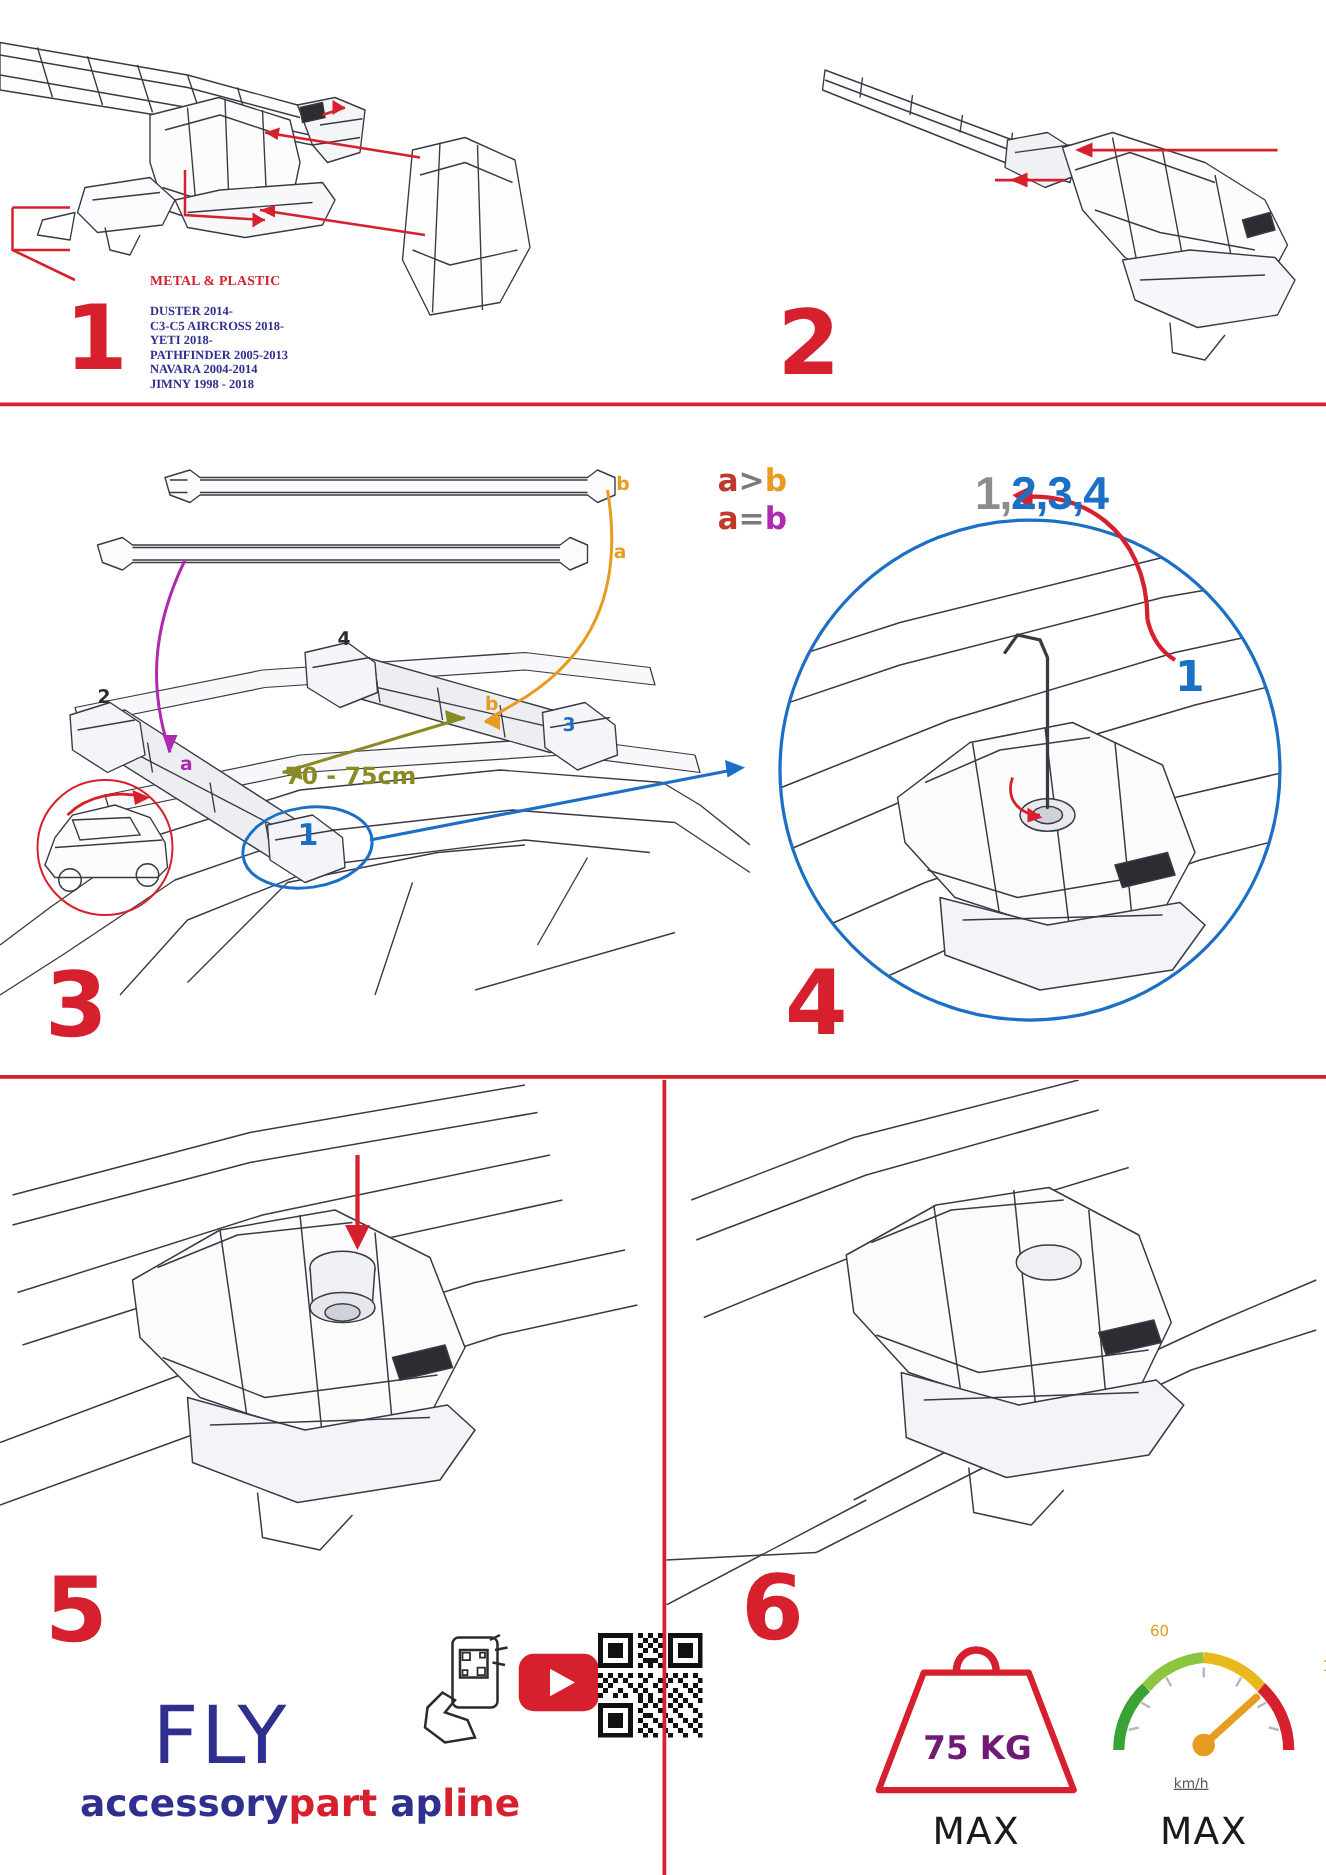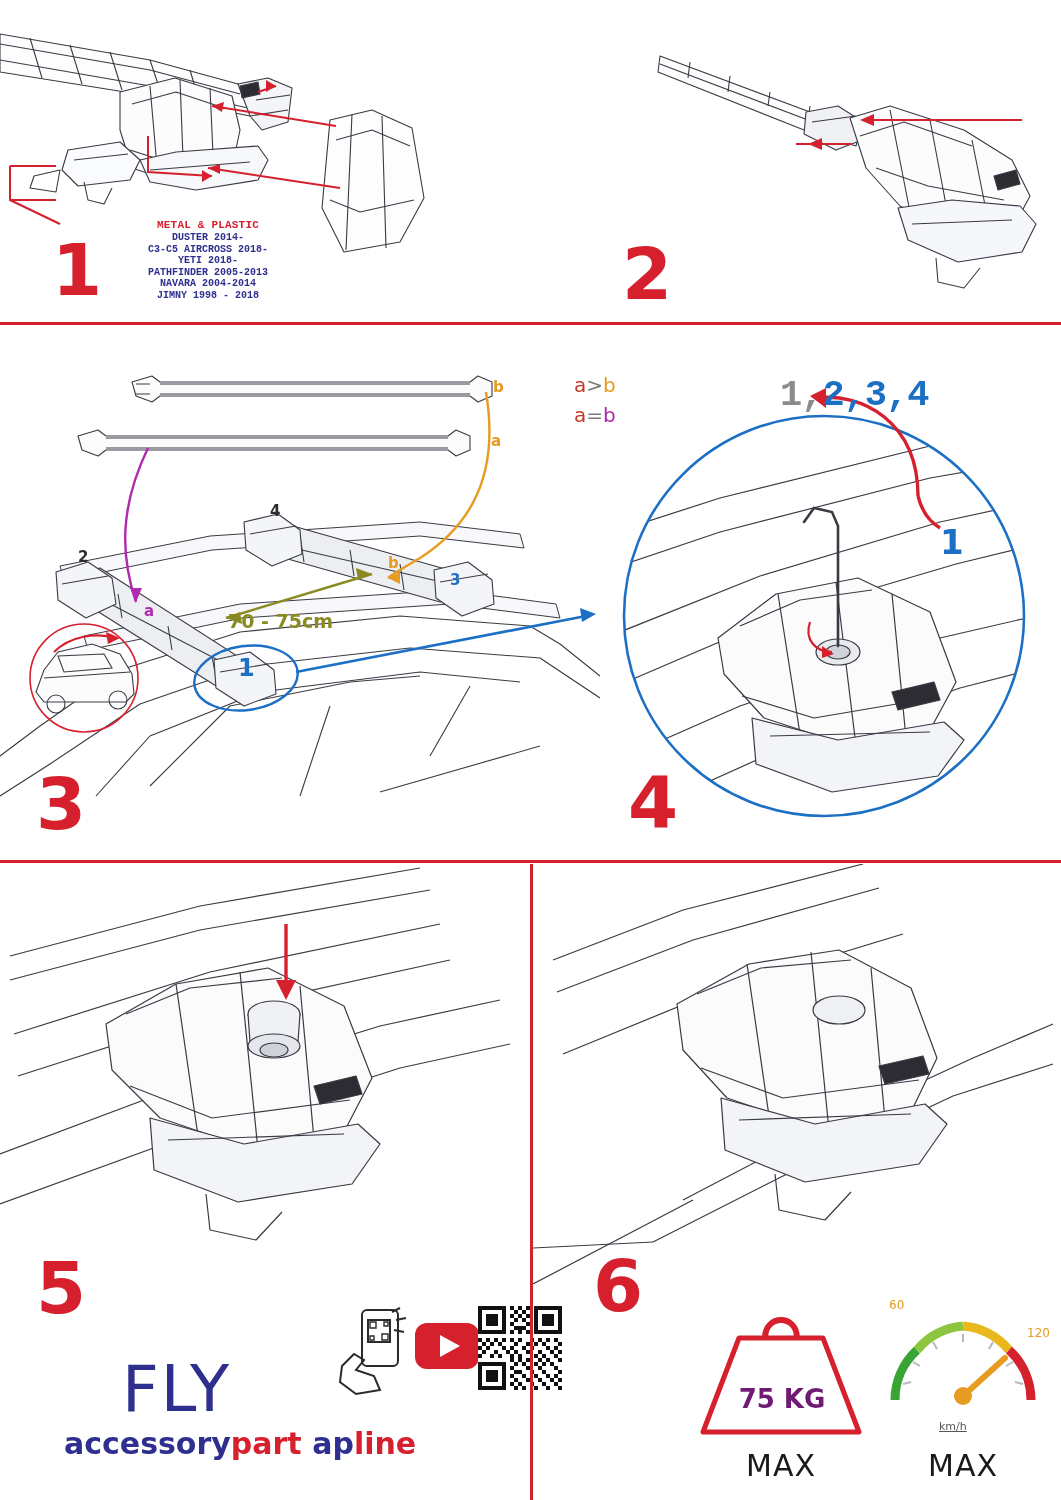--- a/index.html
+++ b/index.html
@@ -39,48 +39,48 @@
     font-family: "DejaVu Sans", sans-serif;
     font-weight: 700;
     color: #d6202d;
     line-height: 1;
   }
   svg { display: block; }
 
   
   .metal-plastic {
     position: absolute;
-    left: 108px;
+    left: 120px;
     top: 219px;
     width: 200px;
-    text-align: center;
-    font-family: Liberation Mono, monospace;
+    text-align: left;
+    font-family: Liberation Serif, serif;
   }
   .metal-plastic .mp-title {
     color: #d6202d;
     font-weight: 700;
     font-size: 11px;
     letter-spacing: .2px;
     white-space: nowrap;
   }
   .metal-plastic .mp-list {
     color: #2f2f8f;
     font-weight: 700;
     font-size: 10px;
     line-height: 11.5px;
-    margin-top: 1px;
+    margin-top: 13px;
     white-space: nowrap;
   }
 
   
   .cmp {
     position: absolute;
     font-family: "DejaVu Sans", sans-serif;
-    font-weight: 400;
-    font-size: 20px;
+    font-weight: 700;
+    font-size: 25px;
     line-height: 30px;
   }
   .cmp .a { color: #c0392b; }
   .cmp .gt { color: #7a7a7a; }
   .cmp .b { color: #e79b20; }
   .cmp .eq { color: #7a7a7a; }
   .cmp .b2 { color: #b02ab0; }
 
   .label-letter {
     position: absolute;
@@ -95,21 +95,21 @@
 
   .dim-text {
     position: absolute;
     font-family: "DejaVu Sans", sans-serif;
     font-weight: 700;
     font-size: 19px;
     color: #8a8a23;
   }
   .seq-1234 {
     position: absolute;
-    font-family: Liberation Mono, monospace;
+    font-family: Liberation Sans, sans-serif;
     font-weight: 700;
     font-size: 37px;
     letter-spacing: -1px;
   }
   .seq-1234 .g { color: #8c8c8c; }
   .seq-1234 .b { color: #1b6fc4; }
 
   .callout-num {
     position: absolute;
     font-family: "DejaVu Sans", sans-serif;
@@ -152,20 +152,21 @@
     font-family: "DejaVu Sans", sans-serif;
     font-weight: 700;
     font-size: 26px;
     color: #701a75;
   }
   .spd-tick {
     position: absolute;
     font-family: "DejaVu Sans", sans-serif;
     font-size: 12px;
     color: #e79b20;
+    margin-left: 31px;
   }
   .spd-unit {
     position: absolute;
     font-family: "DejaVu Sans", sans-serif;
     font-size: 11px;
     color: #555;
     text-decoration: underline;
   }
 </style>
 </head>

